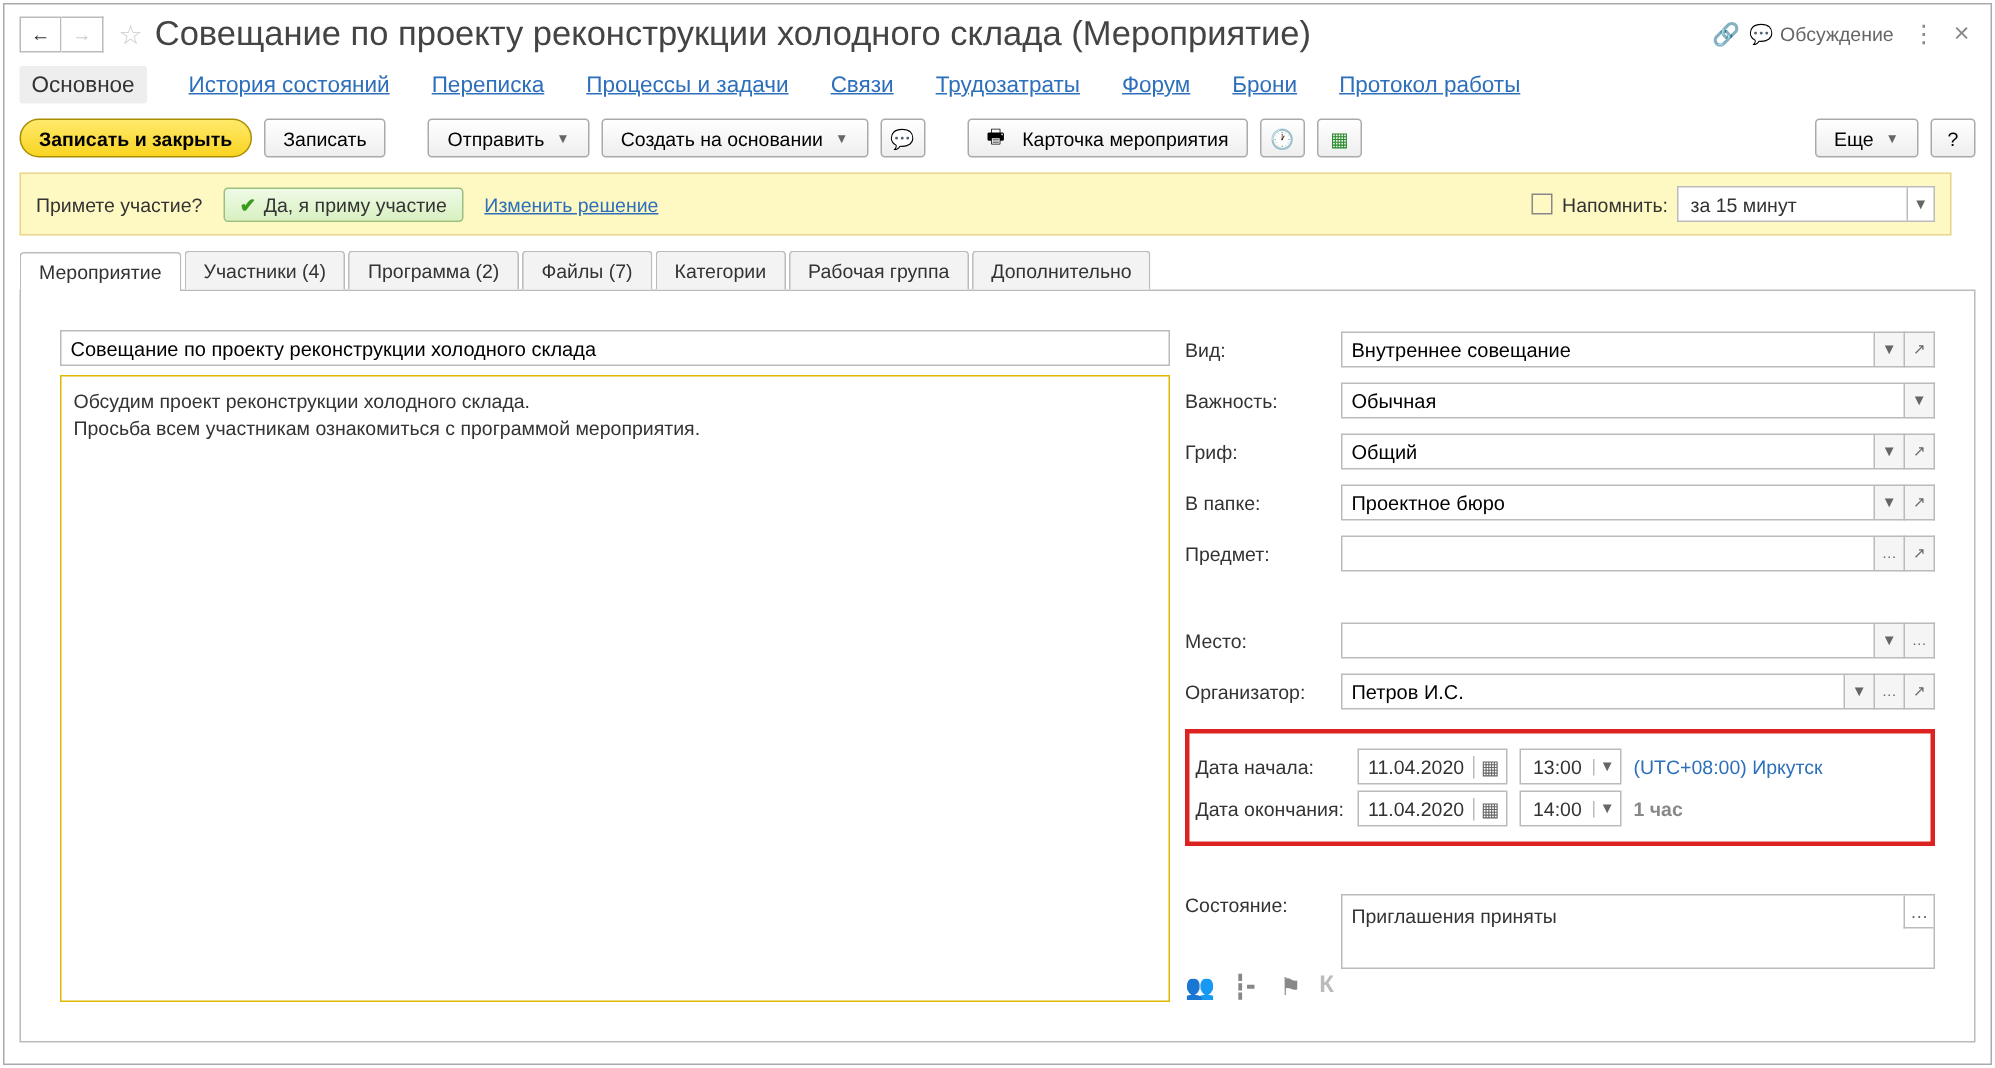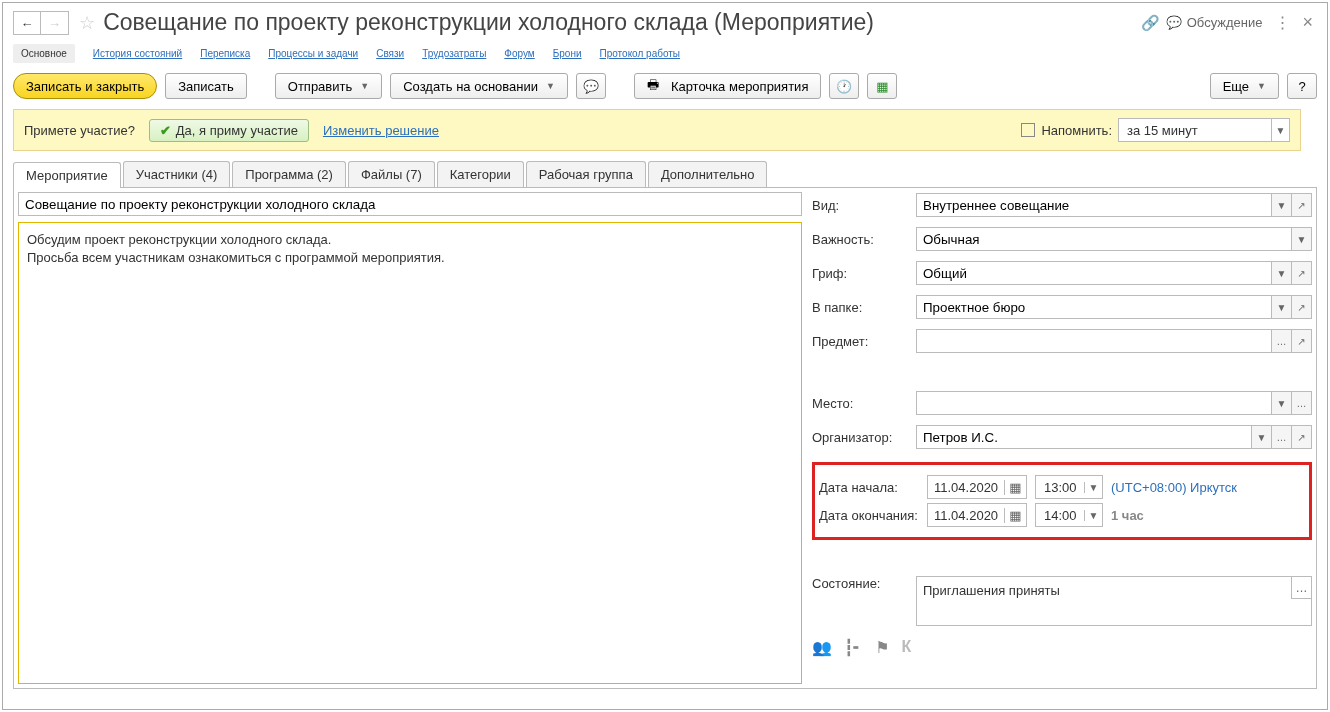--- a/index.html
+++ b/index.html
@@ -12,48 +12,48 @@
   .nav-btn + .nav-btn { border-left: none; }
   .star { color: #ccc; font-size: 18px; margin: 0 8px 0 10px; }
   .title { font-size: 23px; color: #444; flex: 1; }
   .hdr-icon { color: #888; margin-left: 10px; font-size: 15px; cursor: pointer; }
   .discuss { color: #666; margin-left: 6px; display: inline-flex; align-items: center; gap: 4px; }
   .vdots { color: #888; margin: 0 12px; font-size: 16px; }
   .close-x { color: #888; font-size: 18px; margin-right: 4px; cursor: pointer; }
 
   
   .nav-row { display: flex; gap: 0; padding: 0 10px 10px 10px; align-items: center; }
-  .nav-link { color: #2d6fbb; text-decoration: underline; margin-right: 18px; cursor: pointer; font-size: 10px; }
+  .nav-link { color: #2d6fbb; text-decoration: underline; margin-right: 28px; cursor: pointer; font-size: 15px; }
   .nav-link.active { color: #333; text-decoration: none; background: #eee; padding: 4px 8px; border-radius: 2px; }
 
   
   .toolbar { display: flex; align-items: center; gap: 8px; padding: 0 10px 10px 10px; }
   .btn { height: 26px; border: 1px solid #aaa; background: linear-gradient(#fff,#eee); padding: 0 12px; display: inline-flex; align-items: center; gap: 4px; cursor: pointer; border-radius: 3px; font-size: 13px; }
-  .btn.primary { background: linear-gradient(#ffe96b,#f9d421); border-color: #a98e00; font-weight: normal; border-radius: 13px; }
+  .btn.primary { background: linear-gradient(#ffe96b,#f9d421); border-color: #a98e00; font-weight: bold; border-radius: 13px; }
   .btn .caret { font-size: 9px; color: #666; margin-left: 4px; }
   .btn-icon { width: 30px; justify-content: center; padding: 0; }
   .spacer { flex: 1; }
 
   
   .part-bar { margin: 0 26px 10px 10px; background: #fef9c3; border: 1px solid #e6d48f; padding: 8px 10px; display: flex; align-items: center; gap: 14px; }
   .accept-btn { border: 1px solid #9bbf7f; background: linear-gradient(#effae6,#d8f0c1); padding: 3px 10px; border-radius: 3px; display: inline-flex; align-items: center; gap: 5px; cursor: pointer; }
   .check-green { color: #3a9a1e; font-weight: bold; }
   .lnk { color: #2d6fbb; text-decoration: underline; cursor: pointer; }
   .remind-wrap { margin-left: auto; display: flex; align-items: center; gap: 6px; }
   .checkbox { width: 14px; height: 14px; border: 1px solid #888; display: inline-block; }
   .combo { border: 1px solid #bbb; height: 24px; display: inline-flex; align-items: center; background: #fff; }
   .combo .val { padding: 0 8px; }
   .combo .drop { border-left: 1px solid #bbb; width: 18px; text-align: center; color: #666; font-size: 10px; height: 100%; display: flex; align-items: center; justify-content: center; cursor: pointer; }
   .remind-combo { width: 172px; }
 
   
   .form-tabs { display: flex; gap: 2px; padding: 0 10px; }
   .form-tab { border: 1px solid #bbb; border-bottom: none; padding: 5px 12px; background: #f3f3f3; cursor: pointer; border-radius: 3px 3px 0 0; font-size: 13px; }
   .form-tab.active { background: #fff; font-weight: normal; position: relative; top: 1px; }
-  .form-body { border: 1px solid #bbb; margin: 0 10px 10px 10px; padding: 4px; height: 502px; display: flex; gap: 10px; }
+  .form-body { border: 1px solid #bbb; margin: 0 10px 10px 10px; padding: 26px; height: 502px; display: flex; gap: 10px; }
 
   
   .left-col { flex: 1; display: flex; flex-direction: column; gap: 6px; }
   .subject-input { border: 1px solid #bbb; height: 24px; padding: 0 6px; width: 100%; }
   .desc-area { border: 1px solid #e0b800; flex: 1; padding: 8px; font-size: 13px; line-height: 1.4; }
 
   
   .right-col { width: 500px; display: flex; flex-direction: column; gap: 8px; }
   .field { display: flex; align-items: center; gap: 4px; min-height: 26px; }
   .field label { width: 100px; font-size: 13px; }

